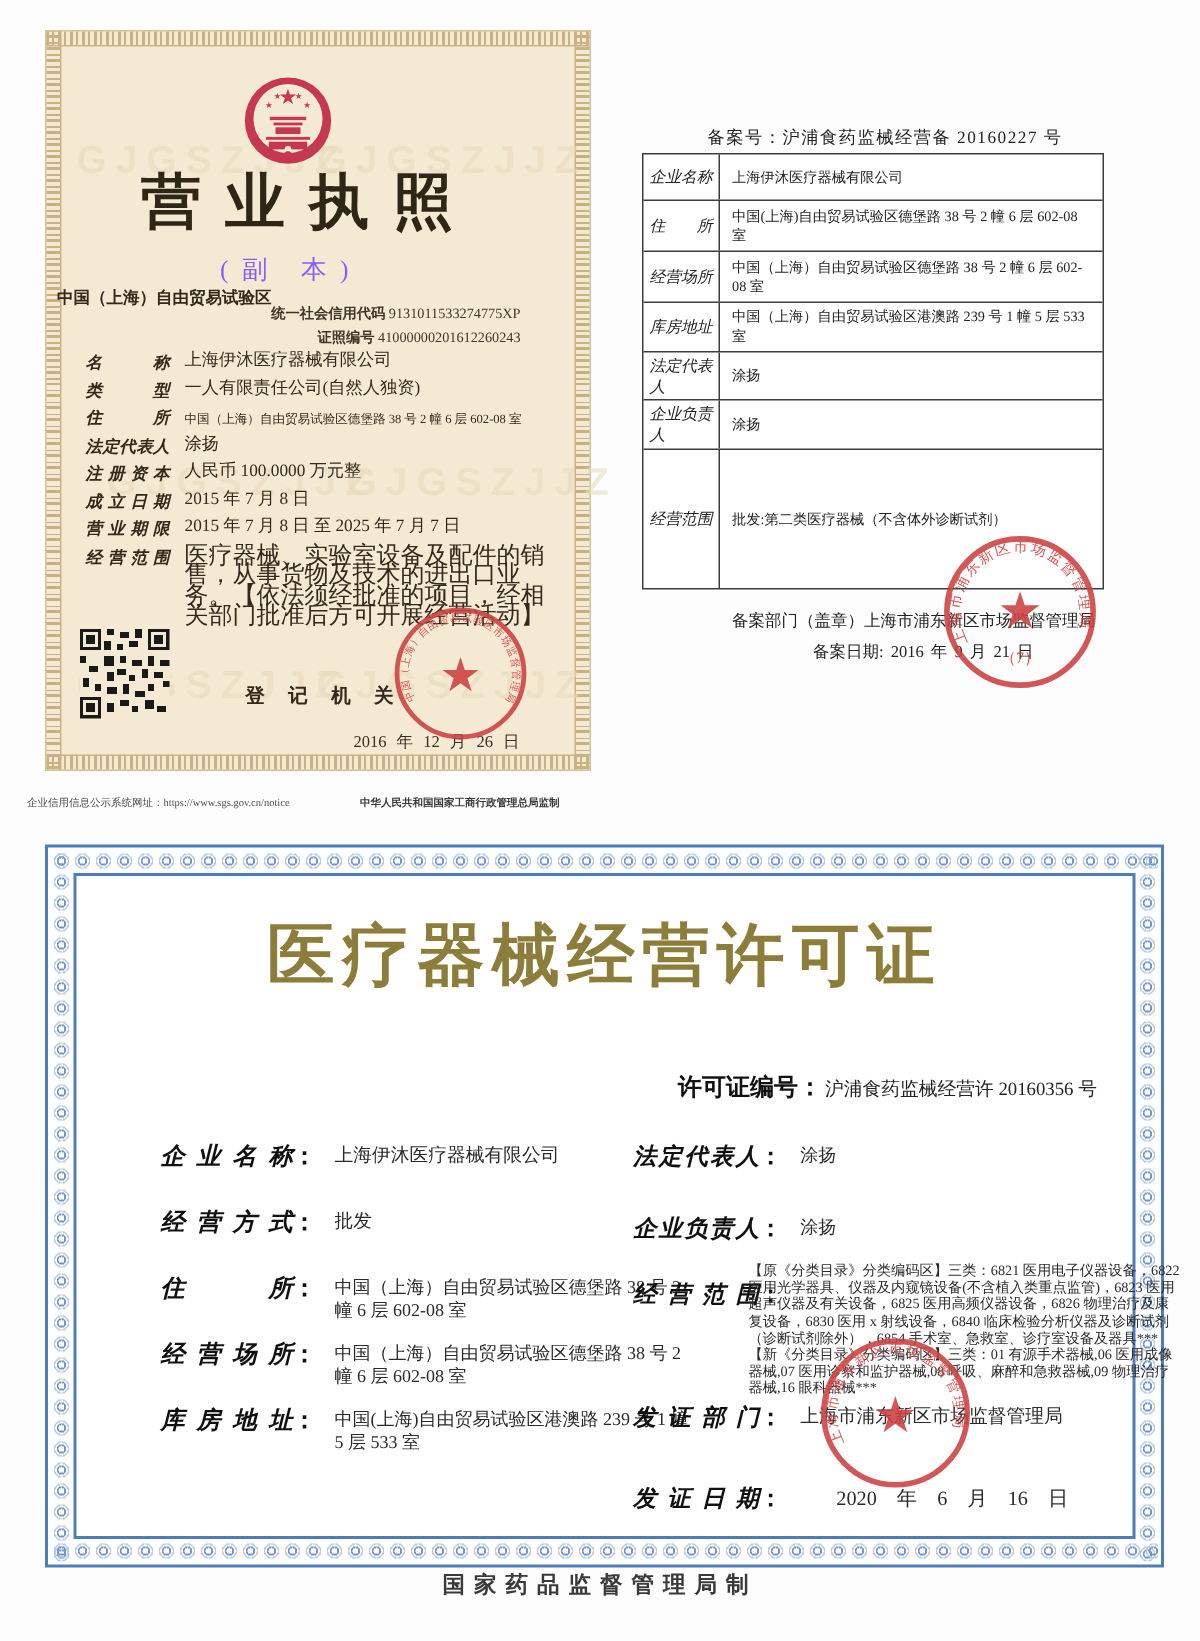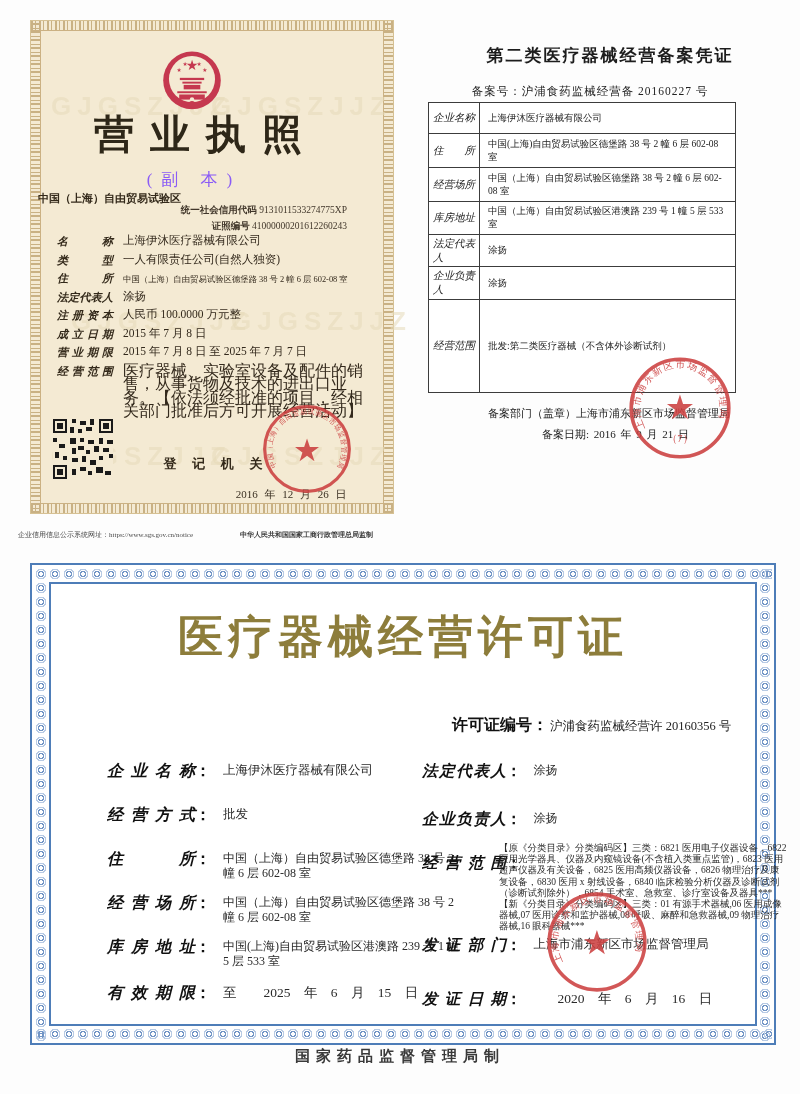--- a/index.html
+++ b/index.html
@@ -235,21 +235,20 @@
       </text>
       <text x="50" y="63" text-anchor="middle" font-size="34" fill="#cc4040">★</text>
     </svg>
 
     <div class="abs bl-date">2016 年 12 月 26 日</div>
   </div>
 
   <div class="abs bl-foot-l">企业信用信息公示系统网址：https://www.sgs.gov.cn/notice</div>
   <div class="abs bl-foot-r">中华人民共和国国家工商行政管理总局监制</div>
 
-  <div class="abs rc-title">第二类医疗器械经营备案凭证</div>
   <div class="abs rc-no">备案号：沪浦食药监械经营备 20160227 号</div>
 
   <div class="abs rc-table">
     <div class="rc-row rh0">
       <div class="rc-cell-l">
           <span class="jl">企业名称</span>
         </div>
       <div class="rc-cell-v">上海伊沐医疗器械有限公司</div>
     </div>
     <div class="rc-row rh1">
@@ -329,24 +328,20 @@
       <span class="ml-val">中国（上海）自由贸易试验区德堡路 38 号 2 幢 6 层 602-08 室</span>
     </div>
     <div class="ml-row c-left" style="top:328px">
       <span class="ml-lbl"><span class="jl">经营场所</span><span>：</span></span>
       <span class="ml-val">中国（上海）自由贸易试验区德堡路 38 号 2 幢 6 层 602-08 室</span>
     </div>
     <div class="ml-row c-left" style="top:372px">
       <span class="ml-lbl"><span class="jl">库房地址</span><span>：</span></span>
       <span class="ml-val">中国(上海)自由贸易试验区港澳路 239 号 1 幢 5 层 533 室</span>
     </div>
-    <div class="ml-row c-left ml-validity" style="top:418px">
-      <span class="ml-lbl"><span class="jl">有效期限</span><span>：</span></span>
-      <span class="ml-val">至　　2025 年 6 月 15 日</span>
-    </div>
 
     <div class="ml-row c-right rgt" style="top:196px">
       <span class="ml-lbl" style="font-size:15.5px"><span class="jl">法定代表人</span><span>：</span></span>
       <span class="ml-val">涂扬</span>
     </div>
     <div class="ml-row c-right rgt" style="top:244px">
       <span class="ml-lbl" style="font-size:15.5px"><span class="jl">企业负责人</span><span>：</span></span>
       <span class="ml-val">涂扬</span>
     </div>
     <div class="ml-row c-right rgt" style="top:288px">

